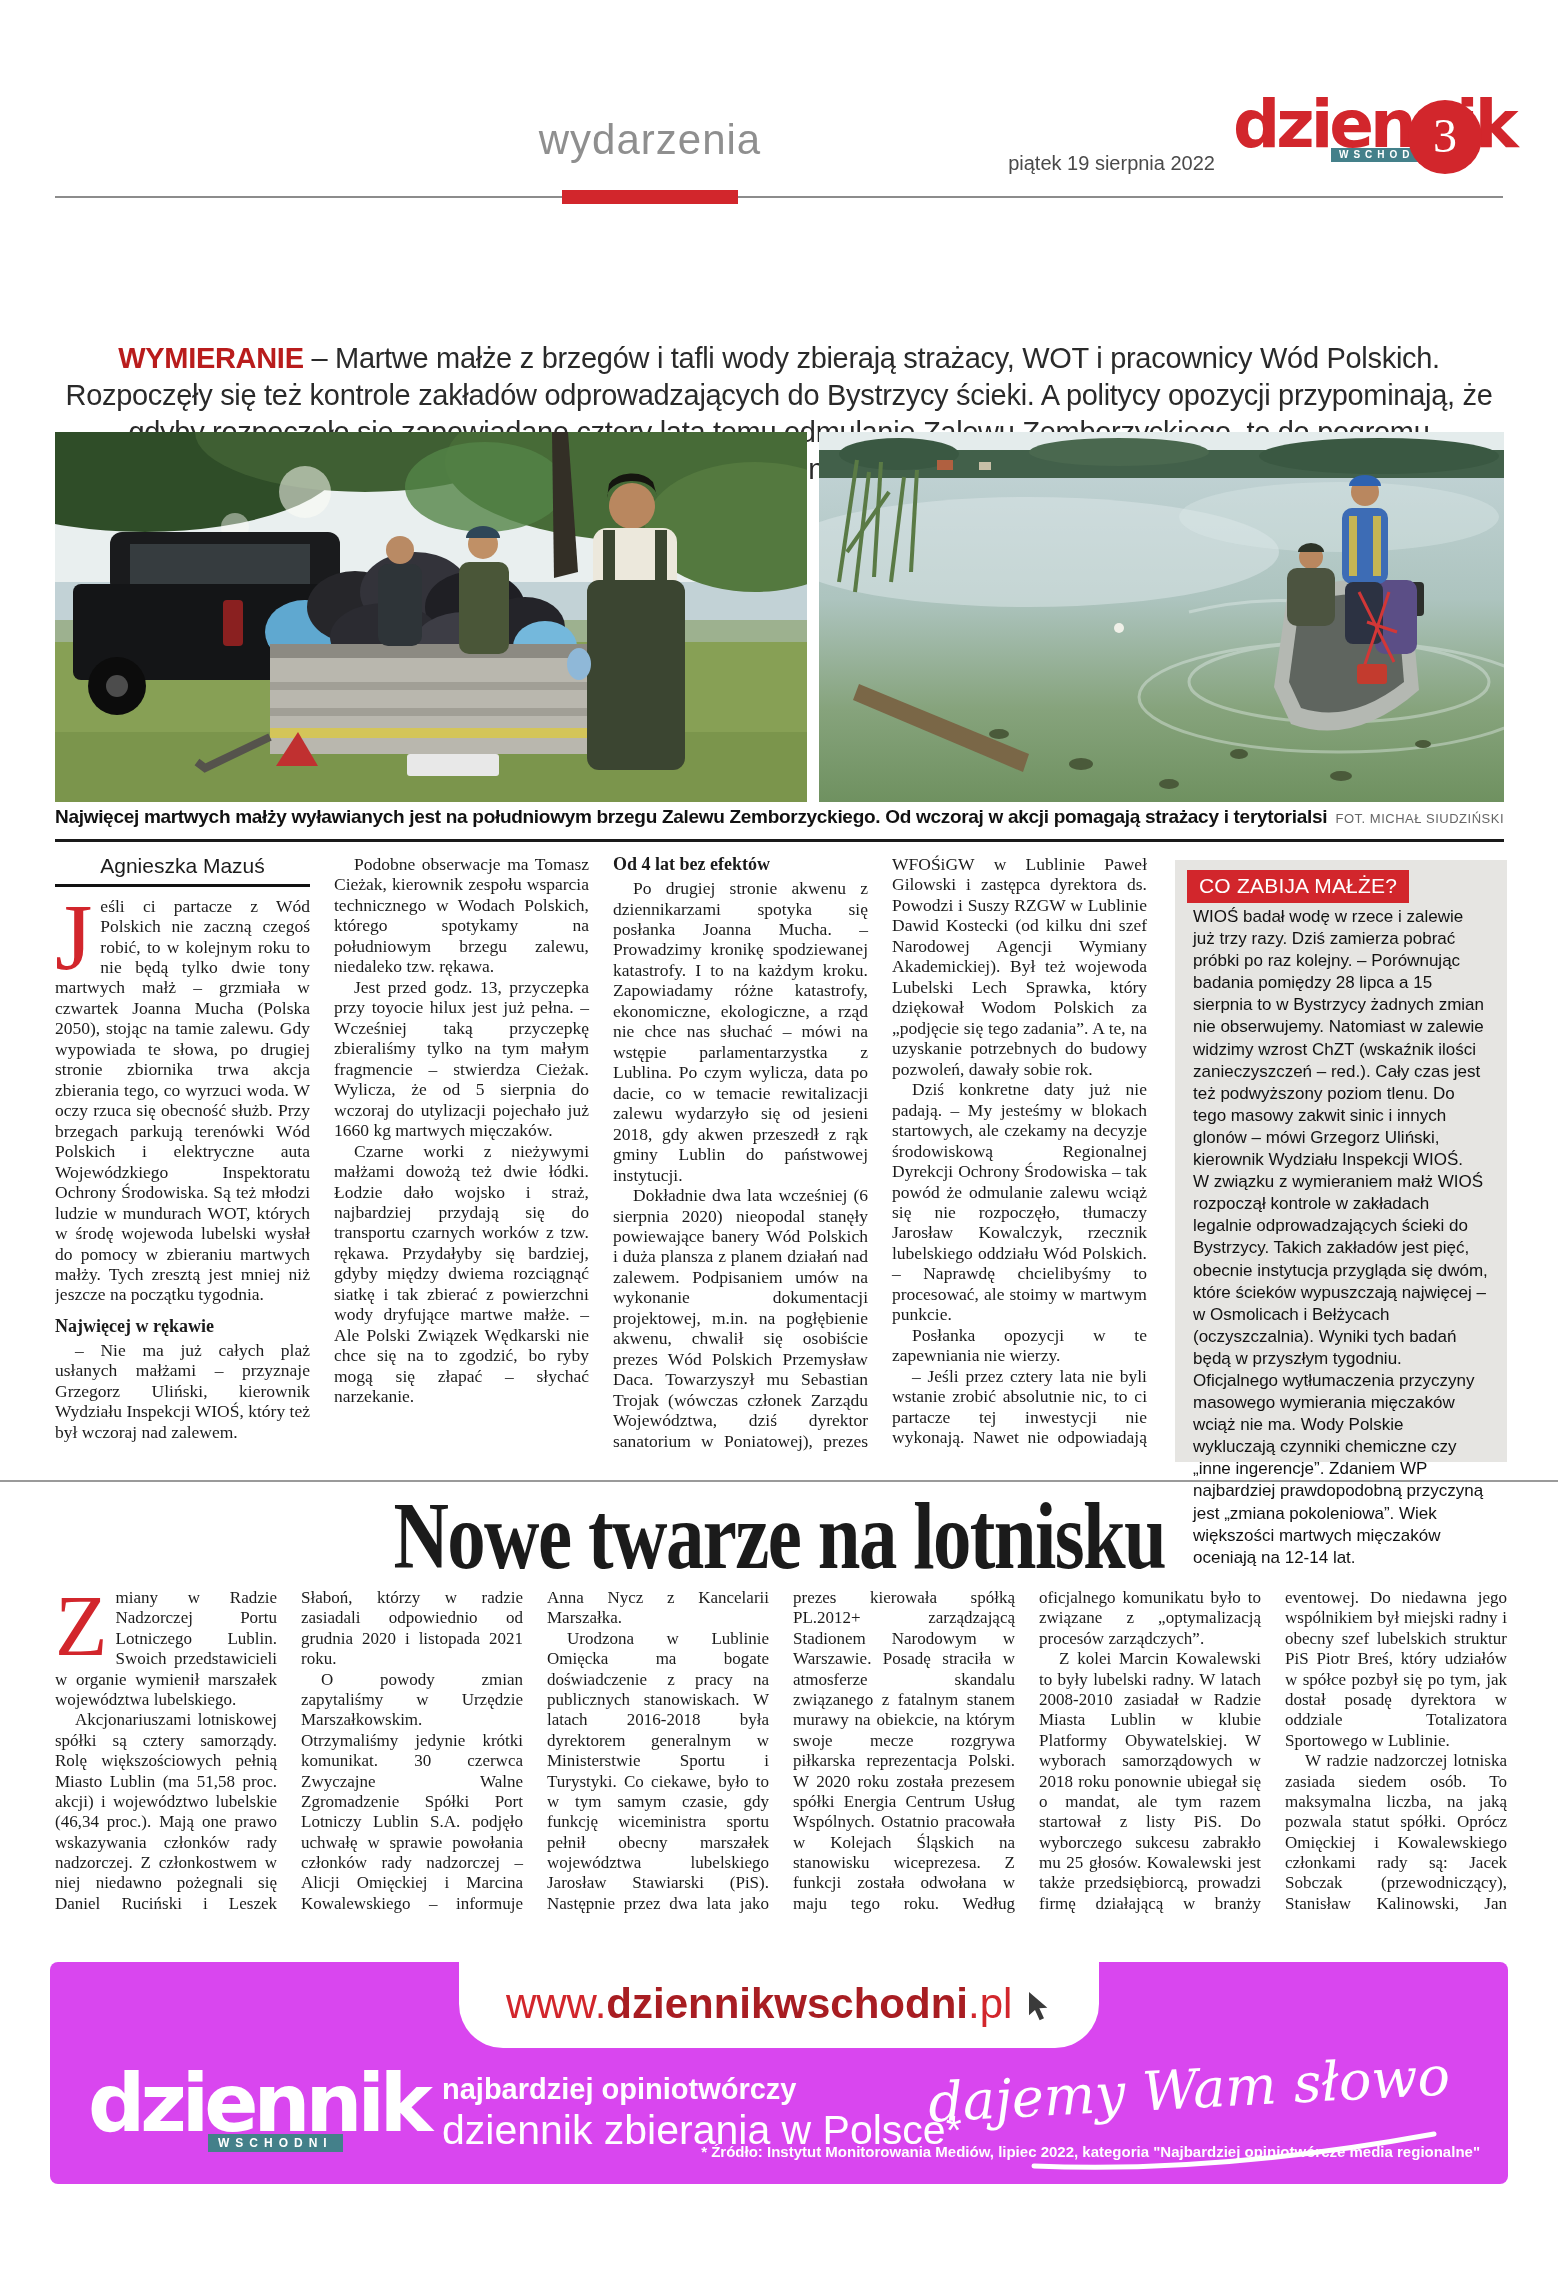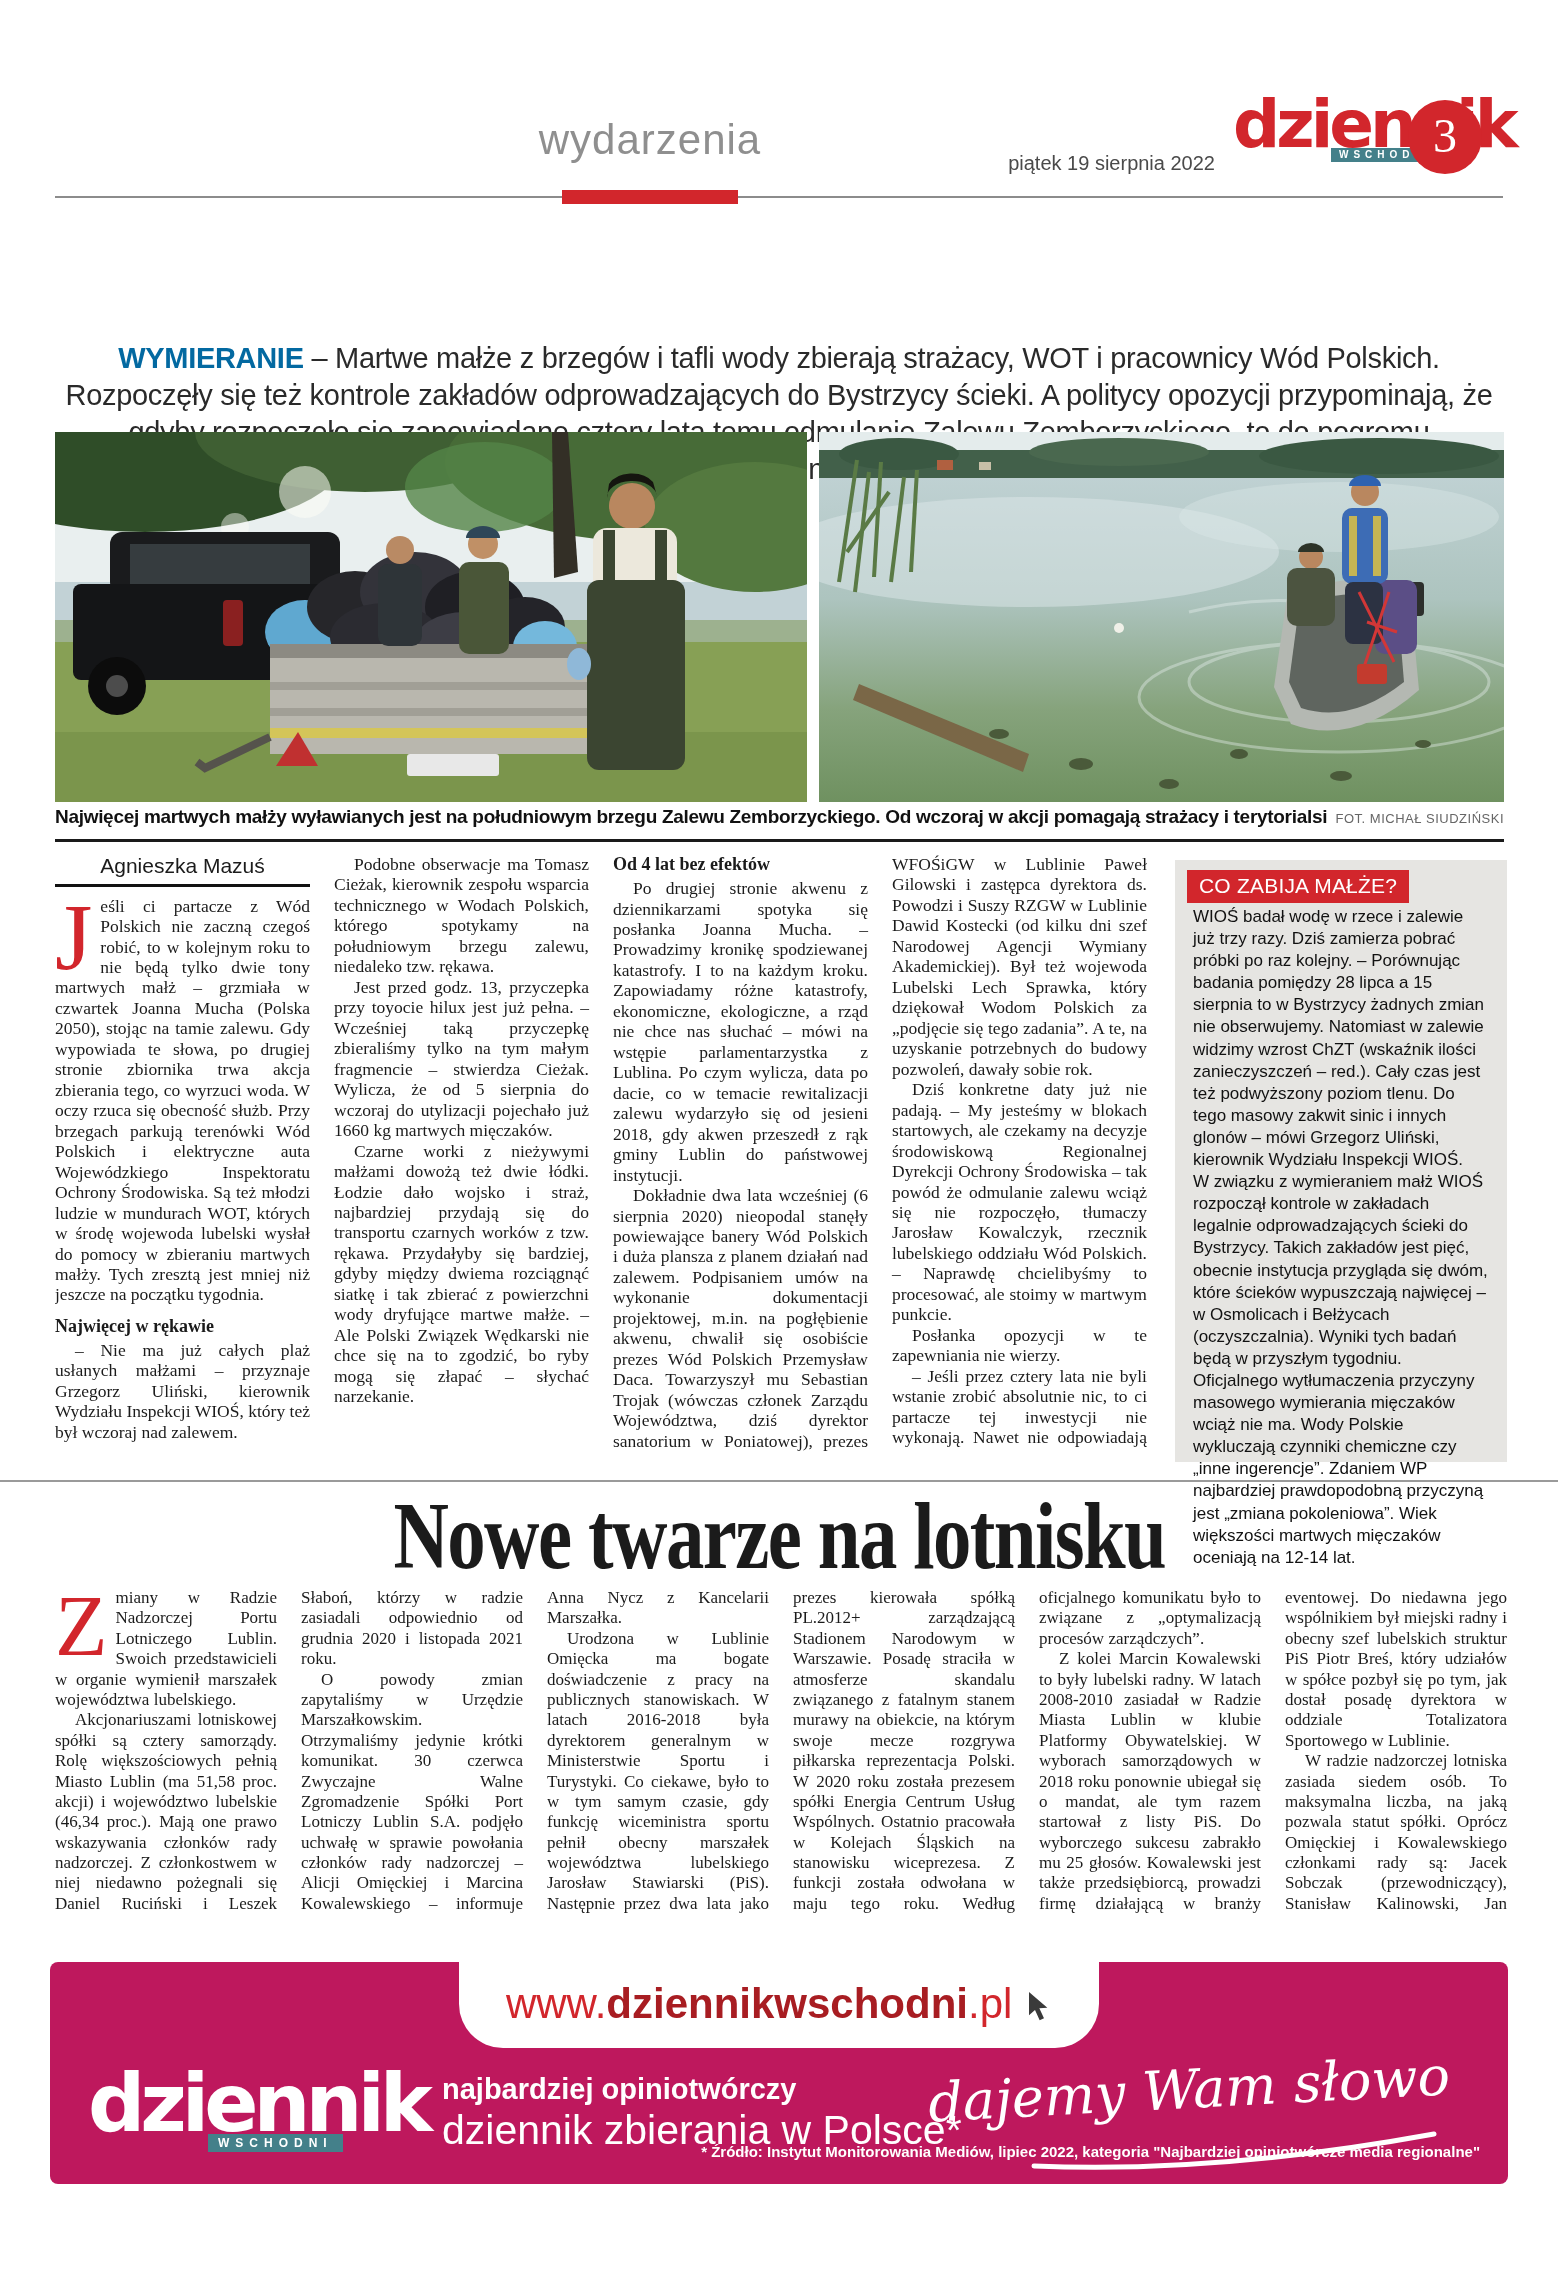--- a/index.html
+++ b/index.html
@@ -22,21 +22,21 @@
       background:#d2262c;color:#fff;font-family:"Liberation Serif",serif;font-size:48px;
       text-align:center;line-height:72px;}
 
   
   .h1-wrap{position:absolute;left:0;top:158px;width:1558px;text-align:center;}
   .h1-wrap .hspan{display:inline-block;white-space:nowrap;font-weight:bold;font-size:138px;
       line-height:1;letter-spacing:-3px;transform:scaleX(0.78);transform-origin:center top;}
   .lead{position:absolute;left:60px;top:340px;width:1438px;text-align:center;
       font-family:"Liberation Sans",sans-serif;font-size:29px;line-height:1.28;color:#2a2a2a;
       letter-spacing:-0.3px;}
-  .lead .lead-tag{color:#0369a1;font-weight:bold;}
+  .lead .lead-tag{color:#b91c1c;font-weight:bold;}
 
   
   .photos{position:absolute;left:55px;top:432px;width:1449px;display:flex;gap:12px;}
   .photo{display:block;}
 
   
   .caption-row{position:absolute;left:55px;top:806px;width:1449px;display:flex;
       justify-content:space-between;align-items:baseline;}
   .caption{font-family:"Liberation Sans",sans-serif;font-weight:bold;font-size:19px;
       letter-spacing:-0.3px;color:#111;}
@@ -68,21 +68,21 @@
   
   .divider{position:absolute;left:0;top:1480px;width:1558px;height:2px;background:#9a9a9a;}
   .h2-wrap{position:absolute;left:0;top:1488px;width:1558px;text-align:center;}
   .h2-wrap .hspan{display:inline-block;white-space:nowrap;font-weight:bold;font-size:96px;
       line-height:1;letter-spacing:-2px;transform:scaleX(0.8);transform-origin:center top;}
   .a2-flow{position:absolute;left:55px;top:1588px;width:1452px;height:328px;
       column-count:6;column-gap:24px;column-fill:auto;overflow:hidden;
       font-size:17px;line-height:1.2;text-align:justify;hyphens:auto;}
 
   
-  .banner{position:absolute;left:50px;top:1962px;width:1458px;height:222px;background:#be185d;
+  .banner{position:absolute;left:50px;top:1962px;width:1458px;height:222px;background:#d946ef;
       border-radius:8px;}
   .url-tab{position:absolute;top:0;left:50%;transform:translateX(-50%);width:640px;height:86px;
       background:#fff;border-radius:0 0 44px 44px;text-align:center;line-height:84px;
       font-family:"Liberation Sans",sans-serif;font-size:42px;white-space:nowrap;}
   .u-www{color:#d2262c;}
   .u-dom{color:#a81d22;font-weight:bold;}
   .u-tld{color:#d2262c;}
   .cursor-icon{display:inline-block;vertical-align:-4px;margin-left:2px;}
   .banner-logo{position:absolute;left:38px;top:102px;font-family:"DejaVu Sans",sans-serif;
       font-weight:bold;font-size:80px;letter-spacing:-5px;line-height:1;color:#fff;}

